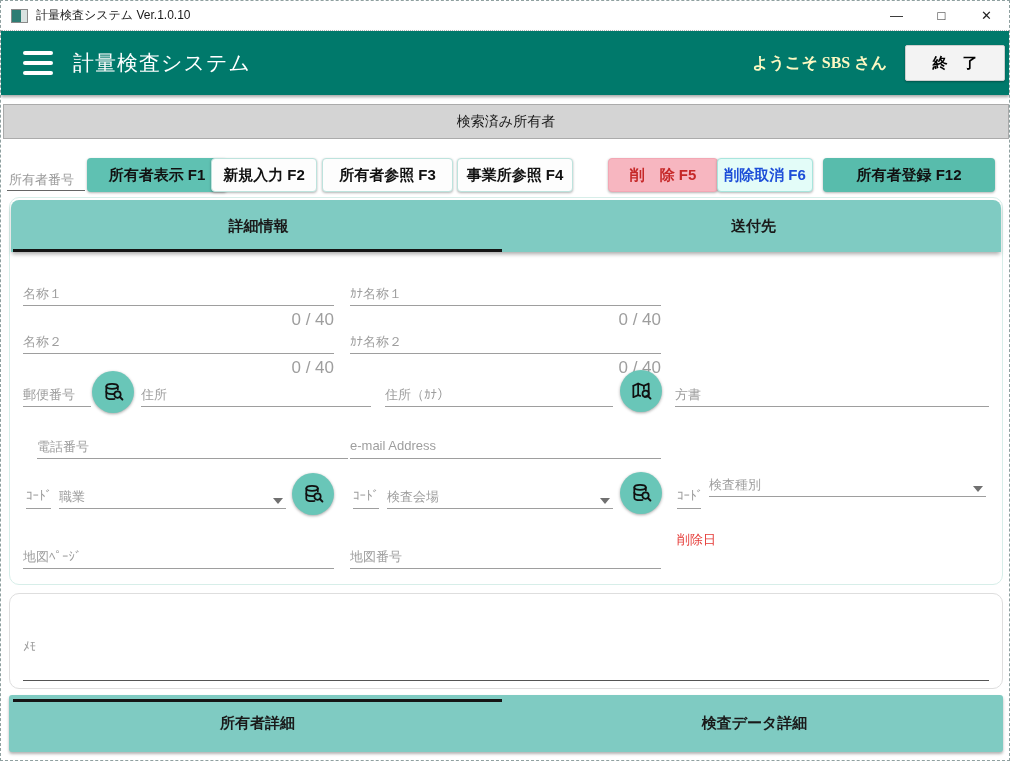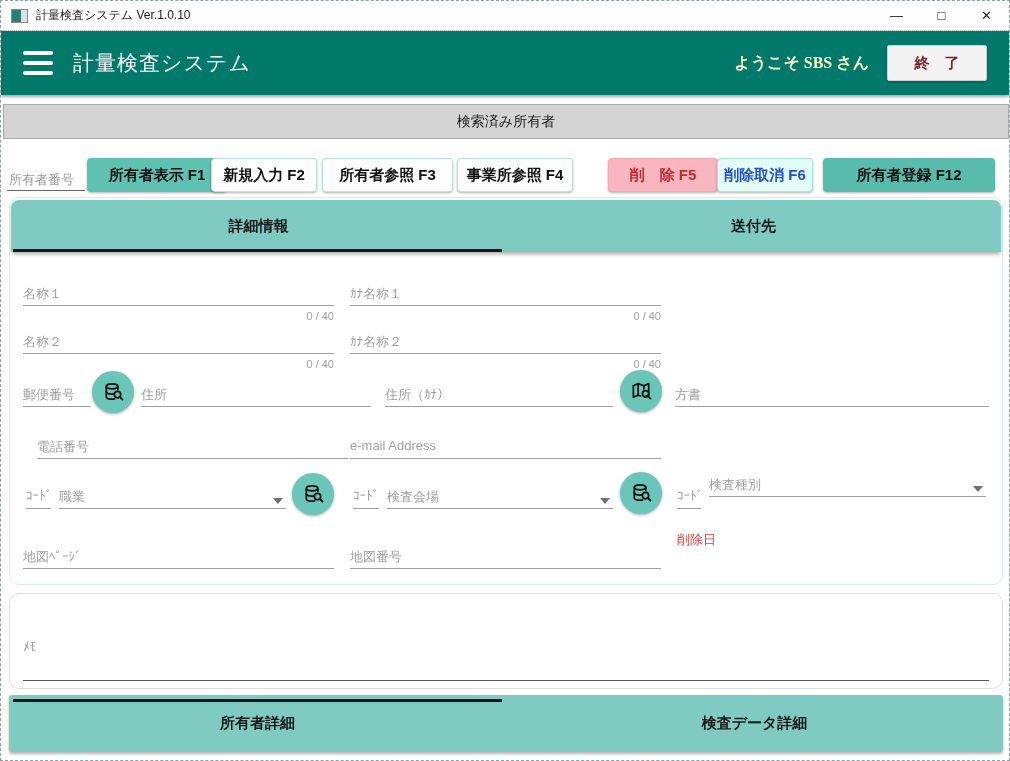--- a/index.html
+++ b/index.html
@@ -25,22 +25,22 @@
   .header {
     position:absolute; left:0; top:30px; width:100%; height:64px; background:#00796B;
     display:flex; align-items:center; box-shadow:0 2px 3px rgba(0,0,0,0.35);
   }
   .hamburger { margin-left:22px; width:30px; display:flex; flex-direction:column; gap:6px;
                background:none; border:none; cursor:pointer; }
   .hamburger div { height:4px; border-radius:2px; background:#fff; }
   .header .apptitle { margin-left:20px; font-size:21px; font-weight:400; color:#fff; letter-spacing:1px; }
   .header .welcome { margin-left:auto; font-size:16px; font-weight:700; color:#fef9c3;font-family:Liberation Serif, serif; }
   .exit-btn {
-    margin-left:18px; margin-right:22px; width:100px; height:36px; background:#f3f3f3;
-    border:1px solid #cfcfcf; border-radius:2px; font-size:15px; font-weight:700; color:#7f1d1d;
+    margin-left:18px; margin-right:4px; width:100px; height:36px; background:#f3f3f3;
+    border:1px solid #cfcfcf; border-radius:2px; font-size:15px; font-weight:700; color:#000000;
     font-family:inherit; cursor:pointer; box-shadow:0 1px 2px rgba(0,0,0,0.3);
   }
   
   .statusbar {
     position:absolute; left:2px; top:103px; width:1006px; height:35px; background:#d4d4d4;
     border:1px solid #ababab; display:flex; align-items:center; justify-content:center;
     font-size:14px; color:#1a1a1a;
   }
   
   .tb-btn {
@@ -70,21 +70,21 @@
   .ind-top { position:absolute; left:2px; bottom:0; width:489px; height:3px; background:#151515; }
   .ind-bottom { position:absolute; left:4px; top:4px; width:489px; height:3px; background:#151515; }
   
   .fld { position:absolute; height:21px; cursor:text; }
   .fld .flabel { position:absolute; left:0; top:0; font-size:13px; color:#9e9e9e; white-space:nowrap; }
   .fld .uline { position:absolute; left:0; right:0; bottom:0; border-bottom:1px solid #9e9e9e; }
   .fld.dark .uline { border-bottom:1.5px solid #555; }
   .fld .arrow { position:absolute; right:3px; bottom:5px; width:0; height:0;
                 border-left:5px solid transparent; border-right:5px solid transparent;
                 border-top:6px solid #707070; }
-  .counter { position:absolute; font-size:11px; color:#9e9e9e; text-align:right; }
+  .counter { position:absolute; font-size:17px; color:#9e9e9e; text-align:right; }
   .red-label { position:absolute; font-size:13px; color:#e53935; }
   
   .circle {
     position:absolute; width:42px; height:42px; border-radius:50%; background:#69c6b8;
     border:none; cursor:pointer; display:flex; align-items:center; justify-content:center;
     box-shadow:0 1px 3px rgba(0,0,0,0.35);
   }
   .circle svg { display:block; }
 </style>
 </head>

